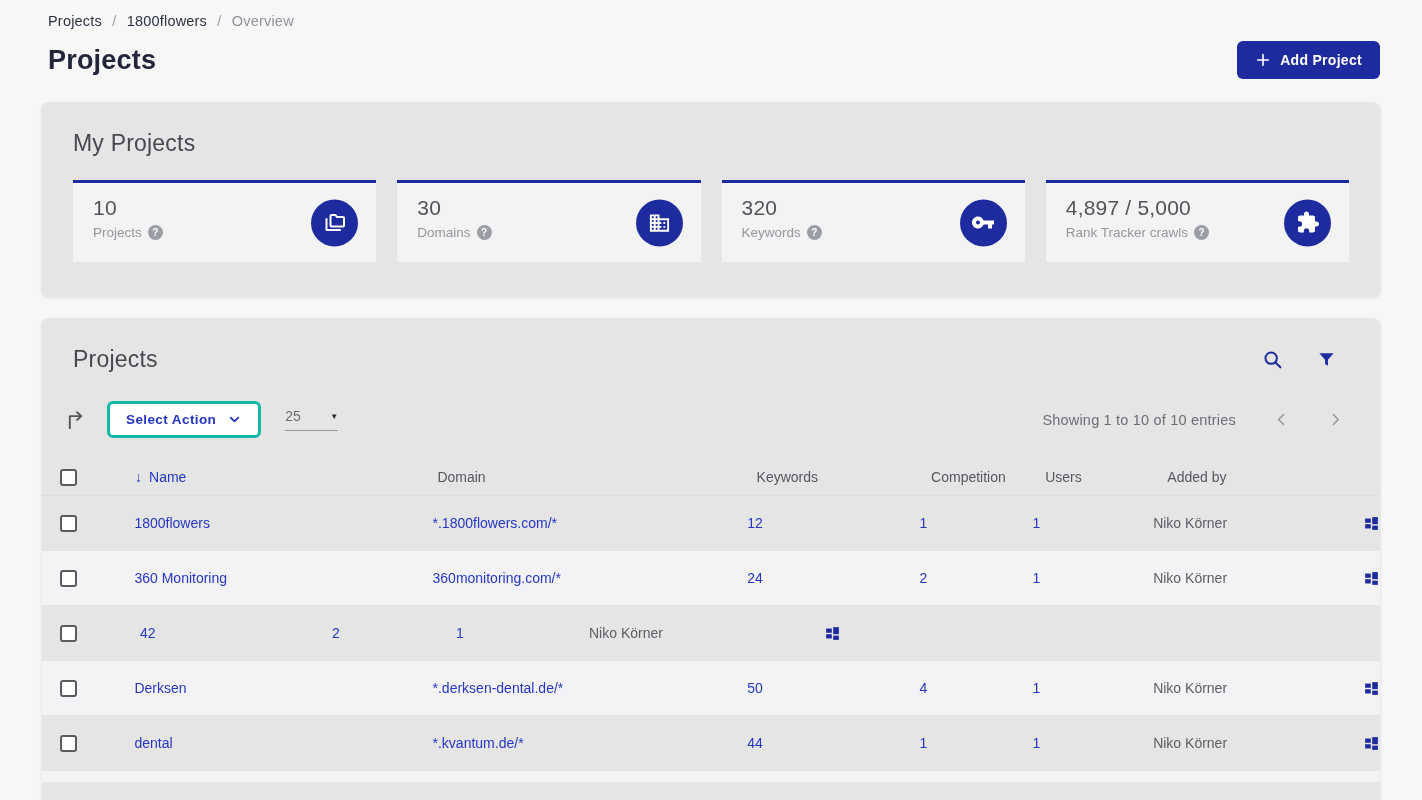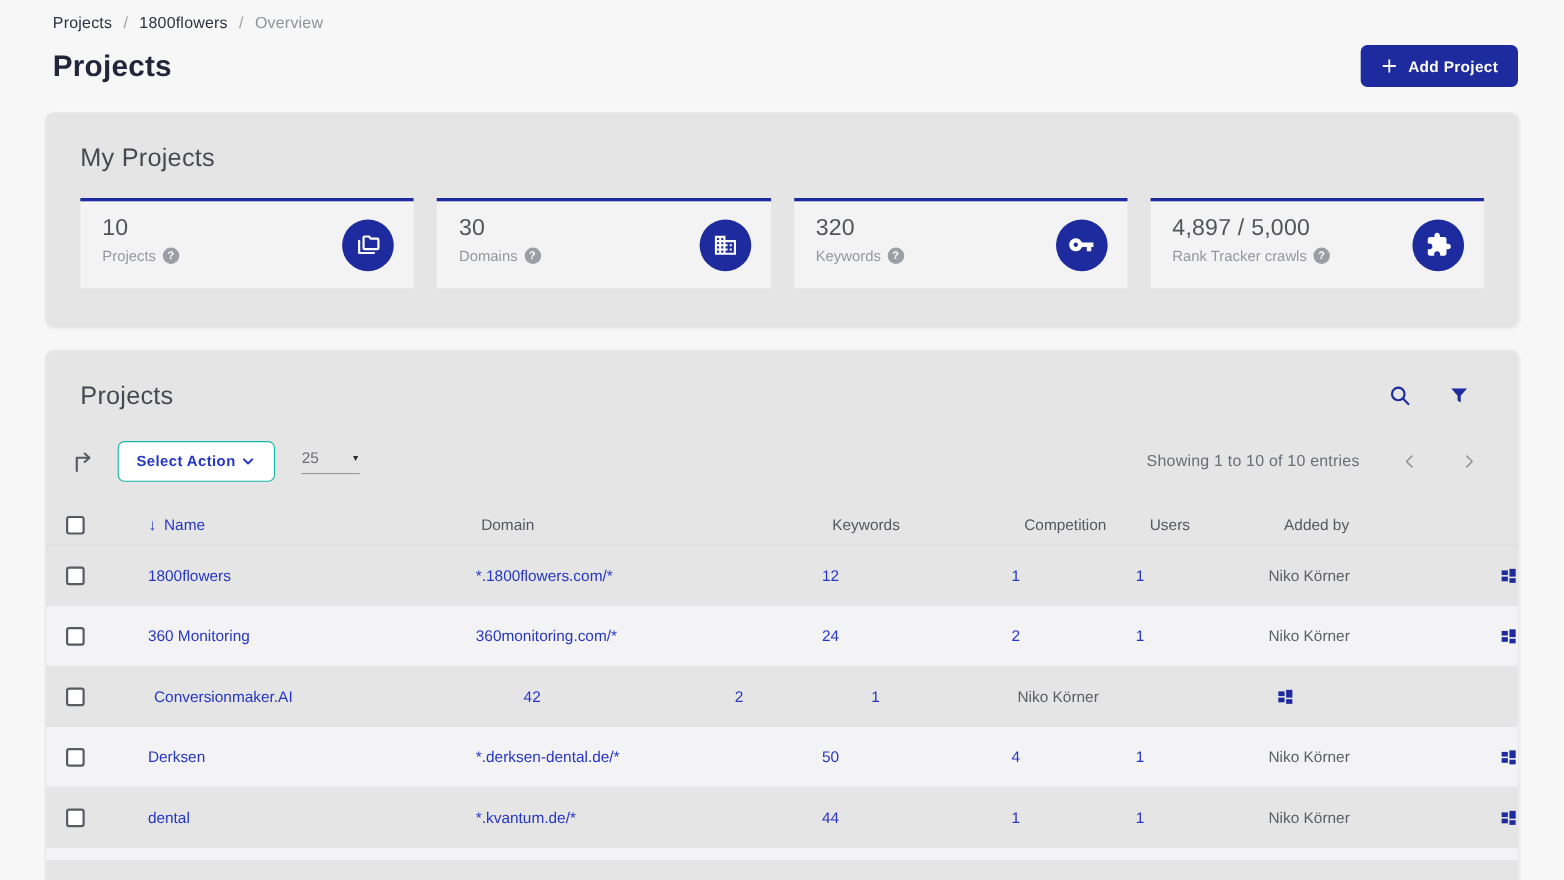--- a/index.html
+++ b/index.html
@@ -49,22 +49,22 @@
   }
   
   .panel-table { margin-top: 20px; padding-top: 27px; height: 520px; }
   .panel-head { display: flex; justify-content: space-between; align-items: center; padding: 0 44px 0 31px; }
   .head-icons { display: flex; gap: 33px; align-items: center; }
   .icon-btn { background: none; border: none; cursor: pointer; padding: 0; display: flex; }
   
   .toolbar { display: flex; align-items: center; margin-top: 28px; padding: 0 36px 0 23px; }
   .export-btn { background: none; border: none; cursor: pointer; padding: 0; display: flex; }
   .select-action-btn {
-    display: flex; align-items: center; gap: 4px; margin-left: 19px;
-    background: #fff; border: 1px solid #14b8a6; border-radius: 6px;
+    display: flex; align-items: center; gap: 11px; margin-left: 19px;
+    background: #fff; border: 3px solid #14b8a6; border-radius: 6px;
     color: #2636c4; font-family: inherit; font-size: 13.5px; font-weight: 600;
     letter-spacing: .4px; height: 37px; padding: 0 16px; cursor: pointer;
   }
   .page-size {
     display: flex; align-items: center; justify-content: space-between;
     width: 53px; margin-left: 24px; border-bottom: 1px solid #97979c;
     padding-bottom: 6px; color: #6d6d74; font-size: 14px; cursor: pointer;
   }
   .page-size .caret { font-size: 8px; color: #2b2b2e; }
   .toolbar-spacer { flex: 1; }
@@ -285,21 +285,20 @@
           <rect x="13" y="15" width="8" height="6"></rect>
         </svg>
       </button>
     </div>
   </div>
 
   <div class="trow">
     <div class="col-check">
             <span class="checkbox"></span>
           </div>
-    <div class="col-name"><span class="blue-link">Conversionmaker.AI</span></div>
     <div class="col-keywords"><span class="blue-link">42</span></div>
     <div class="col-comp"><span class="blue-link">2</span></div>
     <div class="col-users"><span class="blue-link">1</span></div>
     <div class="col-added"><span class="added-by">Niko Körner</span></div>
     <div class="col-actions">
       <button class="icon-btn">
         <svg width="17" height="17" viewBox="0 0 24 24" fill="#1d2b9e">
           <rect x="3" y="5" width="8" height="6"></rect>
           <rect x="3" y="13" width="8" height="6"></rect>
           <rect x="13" y="3" width="8" height="10"></rect>

